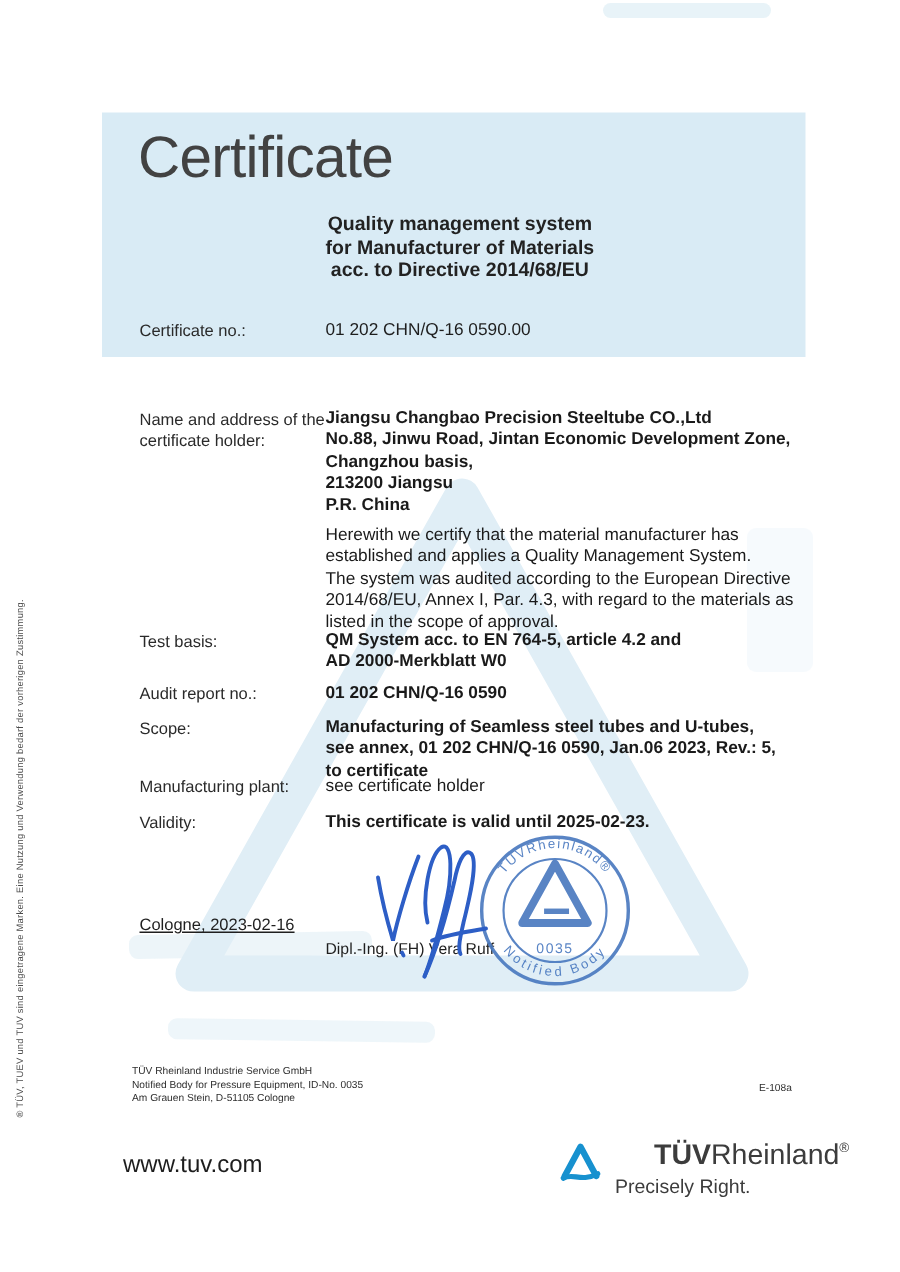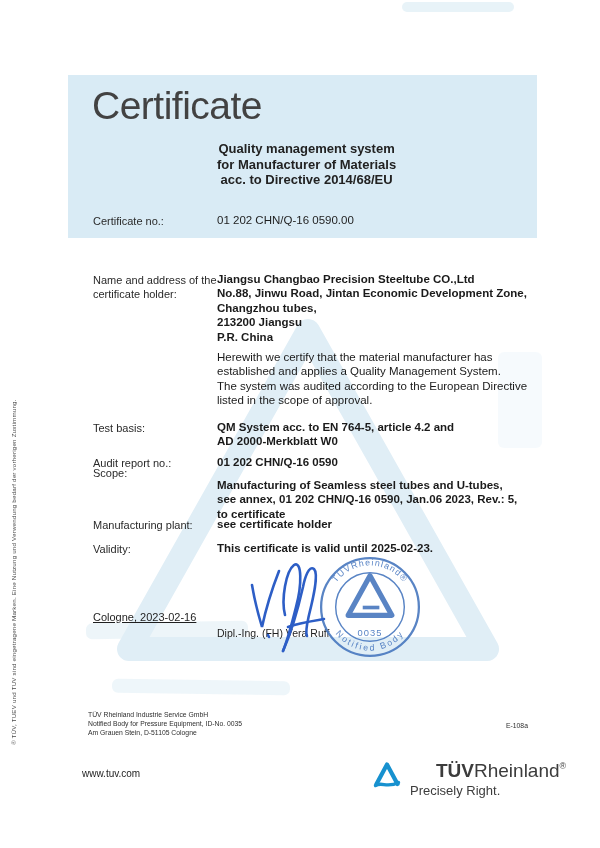--- a/index.html
+++ b/index.html
@@ -35,33 +35,33 @@
   .content{left:0;top:0;width:544px;height:848px;z-index:3;}
   .lbl{position:absolute;left:93px;font-size:11px;line-height:14px;color:#2a2a2a;}
   .val{position:absolute;left:217px;font-size:11.5px;line-height:14.4px;color:#1a1a1a;}
   .bold{font-weight:bold;}
 
   .holder-label{top:273px;}
   .holder-value{top:272px;}
   .certify-par{top:350px;}
   .row-testbasis-l{top:421px;} .row-testbasis-v{top:420px;}
   .row-audit-l{top:456px;}    .row-audit-v{top:455px;font-weight:bold;}
-  .row-scope-l{top:466px;}    .row-scope-v{top:478px;}
-  .row-plant-l{top:518px;}    .row-plant-v{top:517px;font-weight:bold;}
+  .row-scope-l{top:479px;}    .row-scope-v{top:478px;}
+  .row-plant-l{top:518px;}    .row-plant-v{top:517px;}
   .row-validity-l{top:542px;} .row-validity-v{top:541px;}
 
   .place-date{position:absolute;left:93px;top:611px;font-size:11px;color:#1f1f1f;text-decoration:underline;}
   .signer-name{position:absolute;left:217px;top:627px;font-size:10.5px;color:#1f1f1f;}
 
   .stamp{left:318px;top:555px;z-index:4;opacity:.92;}
   .signature{left:236px;top:551px;z-index:5;}
 
   .footer-company{left:88px;top:710px;font-size:6.8px;line-height:9px;color:#2e2e2e;}
   .form-code{left:506px;top:722px;font-size:6.8px;color:#2e2e2e;}
-  .website{left:82px;top:768px;font-size:10px;color:#1d1d1d;}
+  .website{left:82px;top:768px;font-size:16px;color:#1d1d1d;}
 
   .brand{left:372px;top:758px;width:210px;height:46px;}
   .brand-triangle{position:absolute;left:0;top:3px;}
   .brand-word{position:absolute;left:36px;top:2px;font-size:19px;color:#3c3c3c;white-space:nowrap;}
   .brand-word .tuv{font-weight:bold;margin-left:28px;}
   .brand-word .reg{font-size:9px;vertical-align:8px;}
   .brand-tagline{position:absolute;left:38px;top:25px;font-size:13px;color:#3c3c3c;}
 
   .stamp text{font-family:"Liberation Sans","DejaVu Sans",sans-serif;}
 </style>
@@ -92,29 +92,30 @@
 
 <div class="abs content">
 
   <div class="lbl holder-label">
     <div>Name and address of the</div>
     <div>certificate holder:</div>
   </div>
   <div class="val bold holder-value">
     <div>Jiangsu Changbao Precision Steeltube CO.,Ltd</div>
     <div>No.88, Jinwu Road, Jintan Economic Development Zone,</div>
-    <div>Changzhou tubes,</div>
+    <div>Changzhou basis,</div>
     <div>213200 Jiangsu</div>
     <div>P.R. China</div>
   </div>
 
   <div class="val certify-par">
     <div>Herewith we certify that the material manufacturer has</div>
     <div>established and applies a Quality Management System.</div>
     <div>The system was audited according to the European Directive</div>
+    <div>2014/68/EU, Annex I, Par. 4.3, with regard to the materials as</div>
     <div>listed in the scope of approval.</div>
   </div>
 
   <div class="lbl row-testbasis-l">Test basis:</div>
   <div class="val bold row-testbasis-v">
     <div>QM System acc. to EN 764-5, article 4.2 and</div>
     <div>AD 2000-Merkblatt W0</div>
   </div>
 
   <div class="lbl row-audit-l">Audit report no.:</div>

